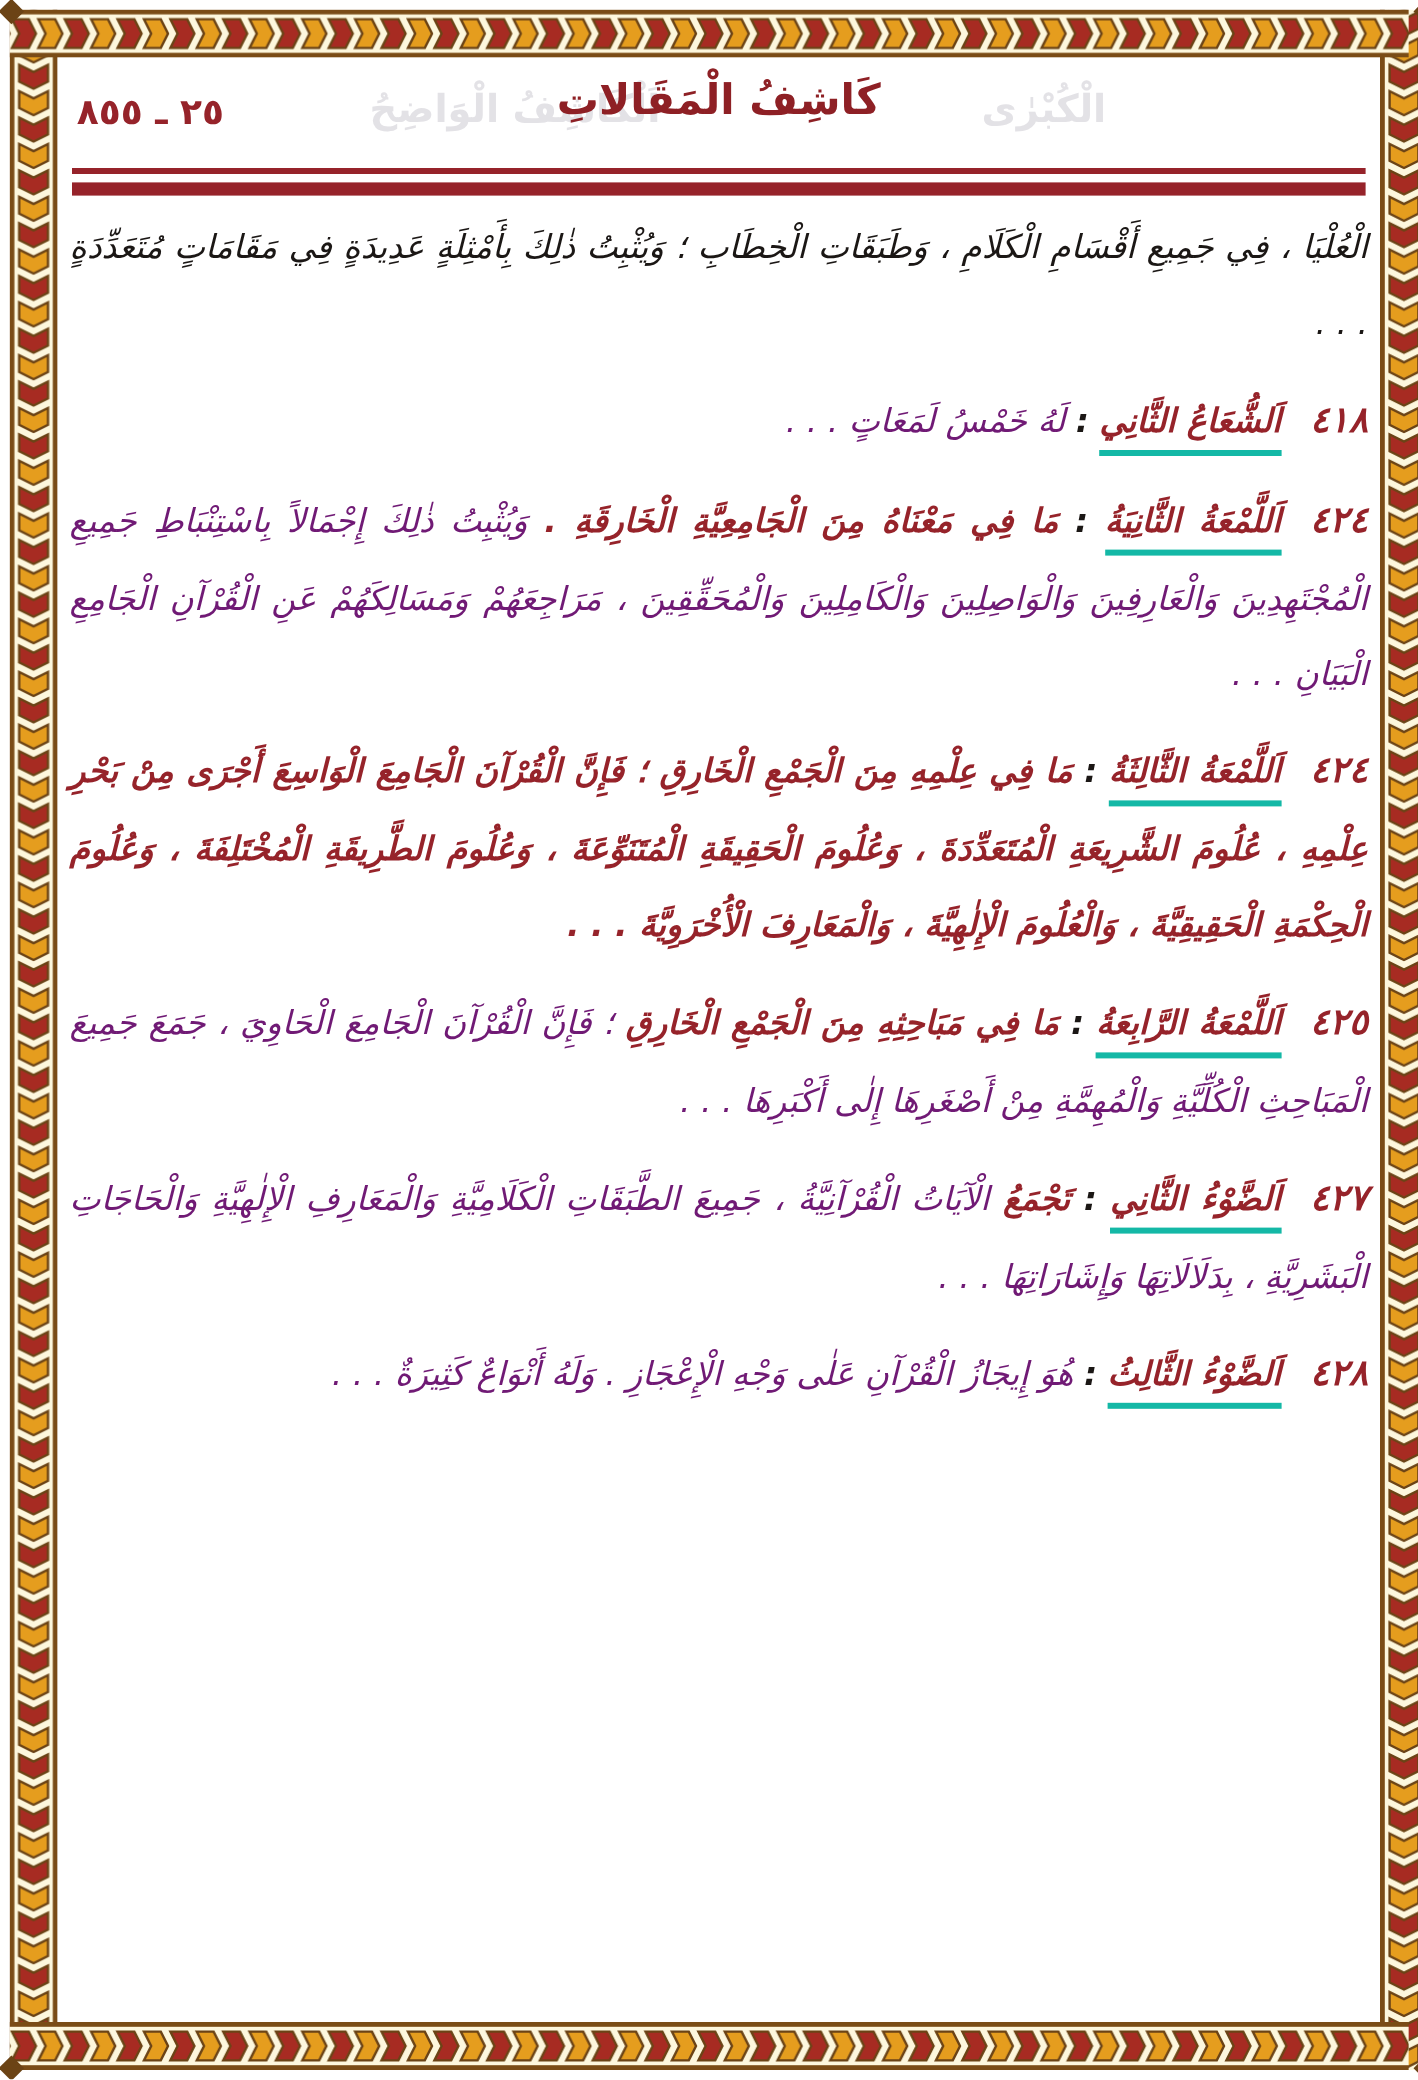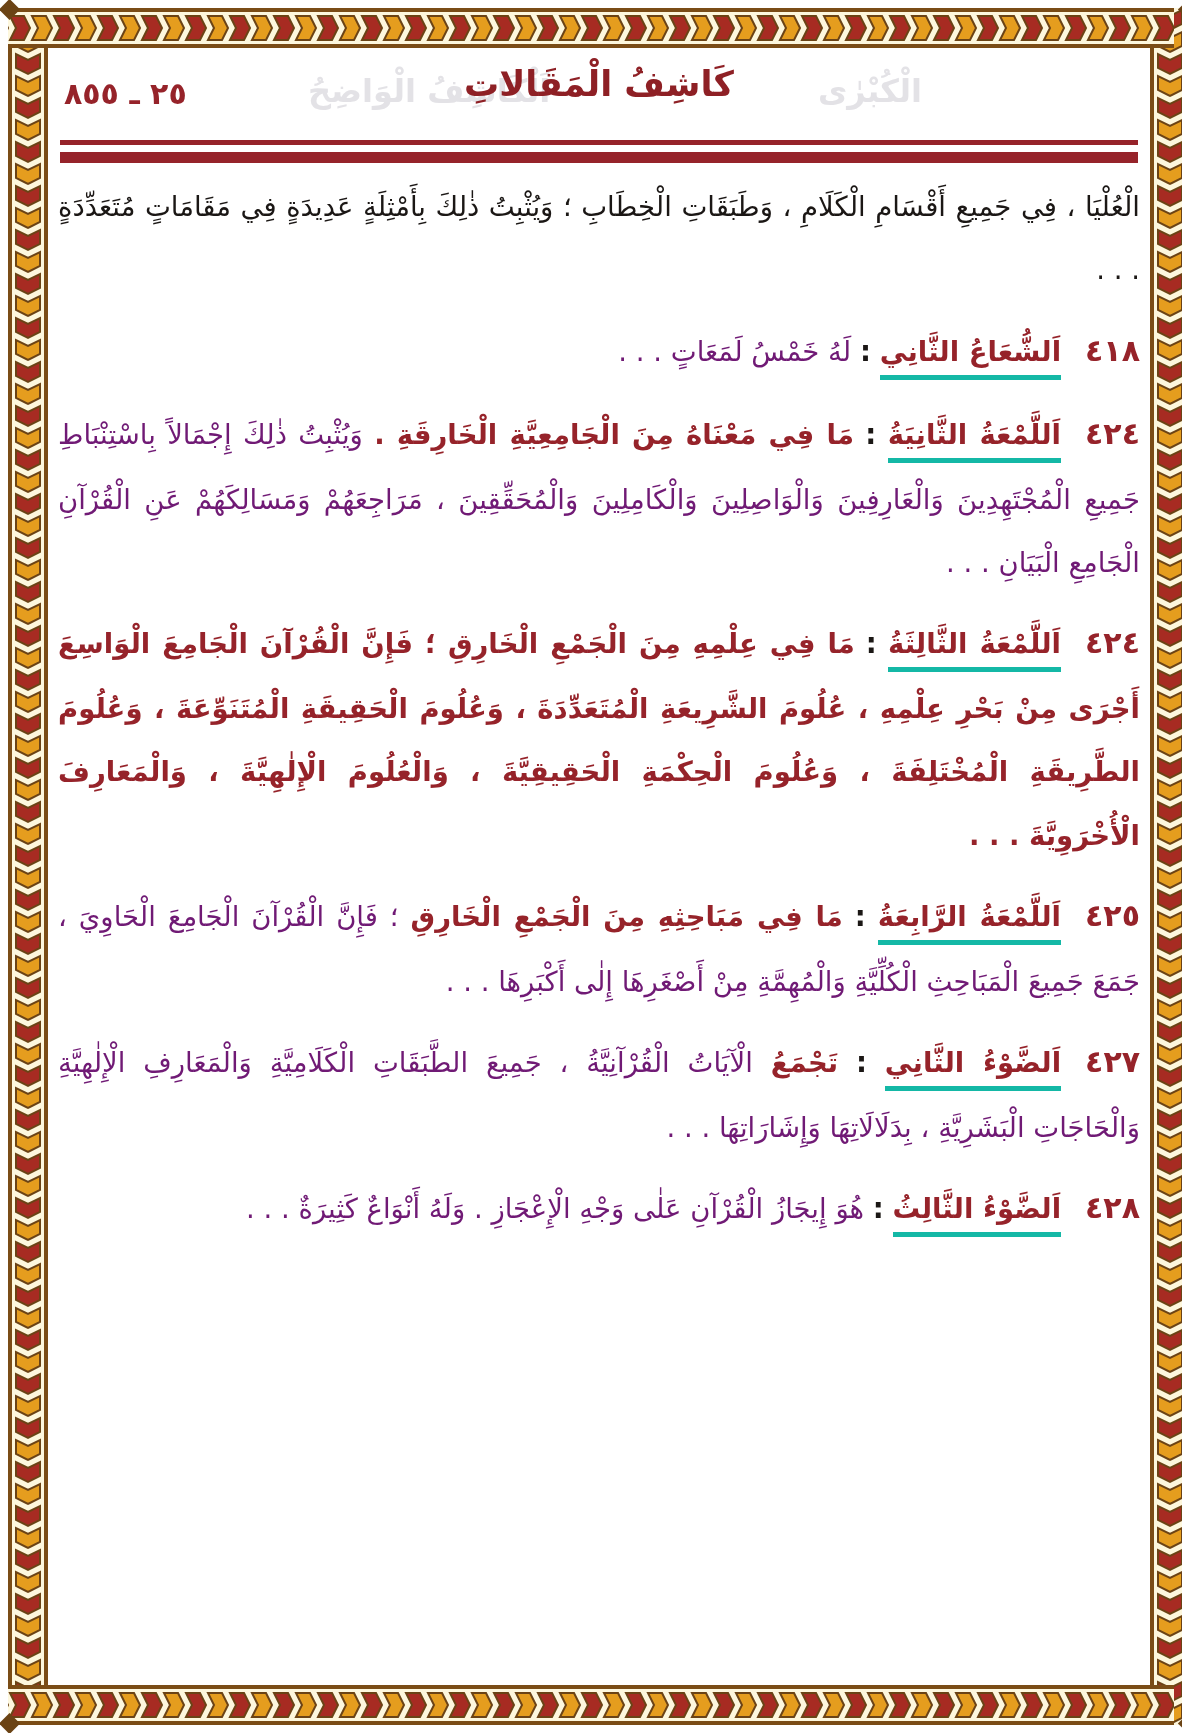--- a/index.html
+++ b/index.html
@@ -46,20 +46,21 @@
   }
   .ghost-a{left:250px;}
   .ghost-b{left:760px;}
   .rule-thin{height:5px;background:#96232a;margin:0 2px 7px 2px;}
   .rule-thick{height:11px;background:#96232a;margin:0 2px;}
 
   .bodytext{
     margin-top:12px;
     font-size:27.5px;line-height:2.3;color:#1b1715;
     text-align:justify;
+    font-style:italic;
   }
   .bodytext p{margin:0;}
   p.entry{margin-top:14px;}
   .num{
     color:#96232a;font-weight:bold;font-size:30px;
     margin-left:24px; 
   }
   .heading{
     color:#96232a;font-weight:bold;
     border-bottom:5px solid #14b8a6;padding-bottom:8px;

